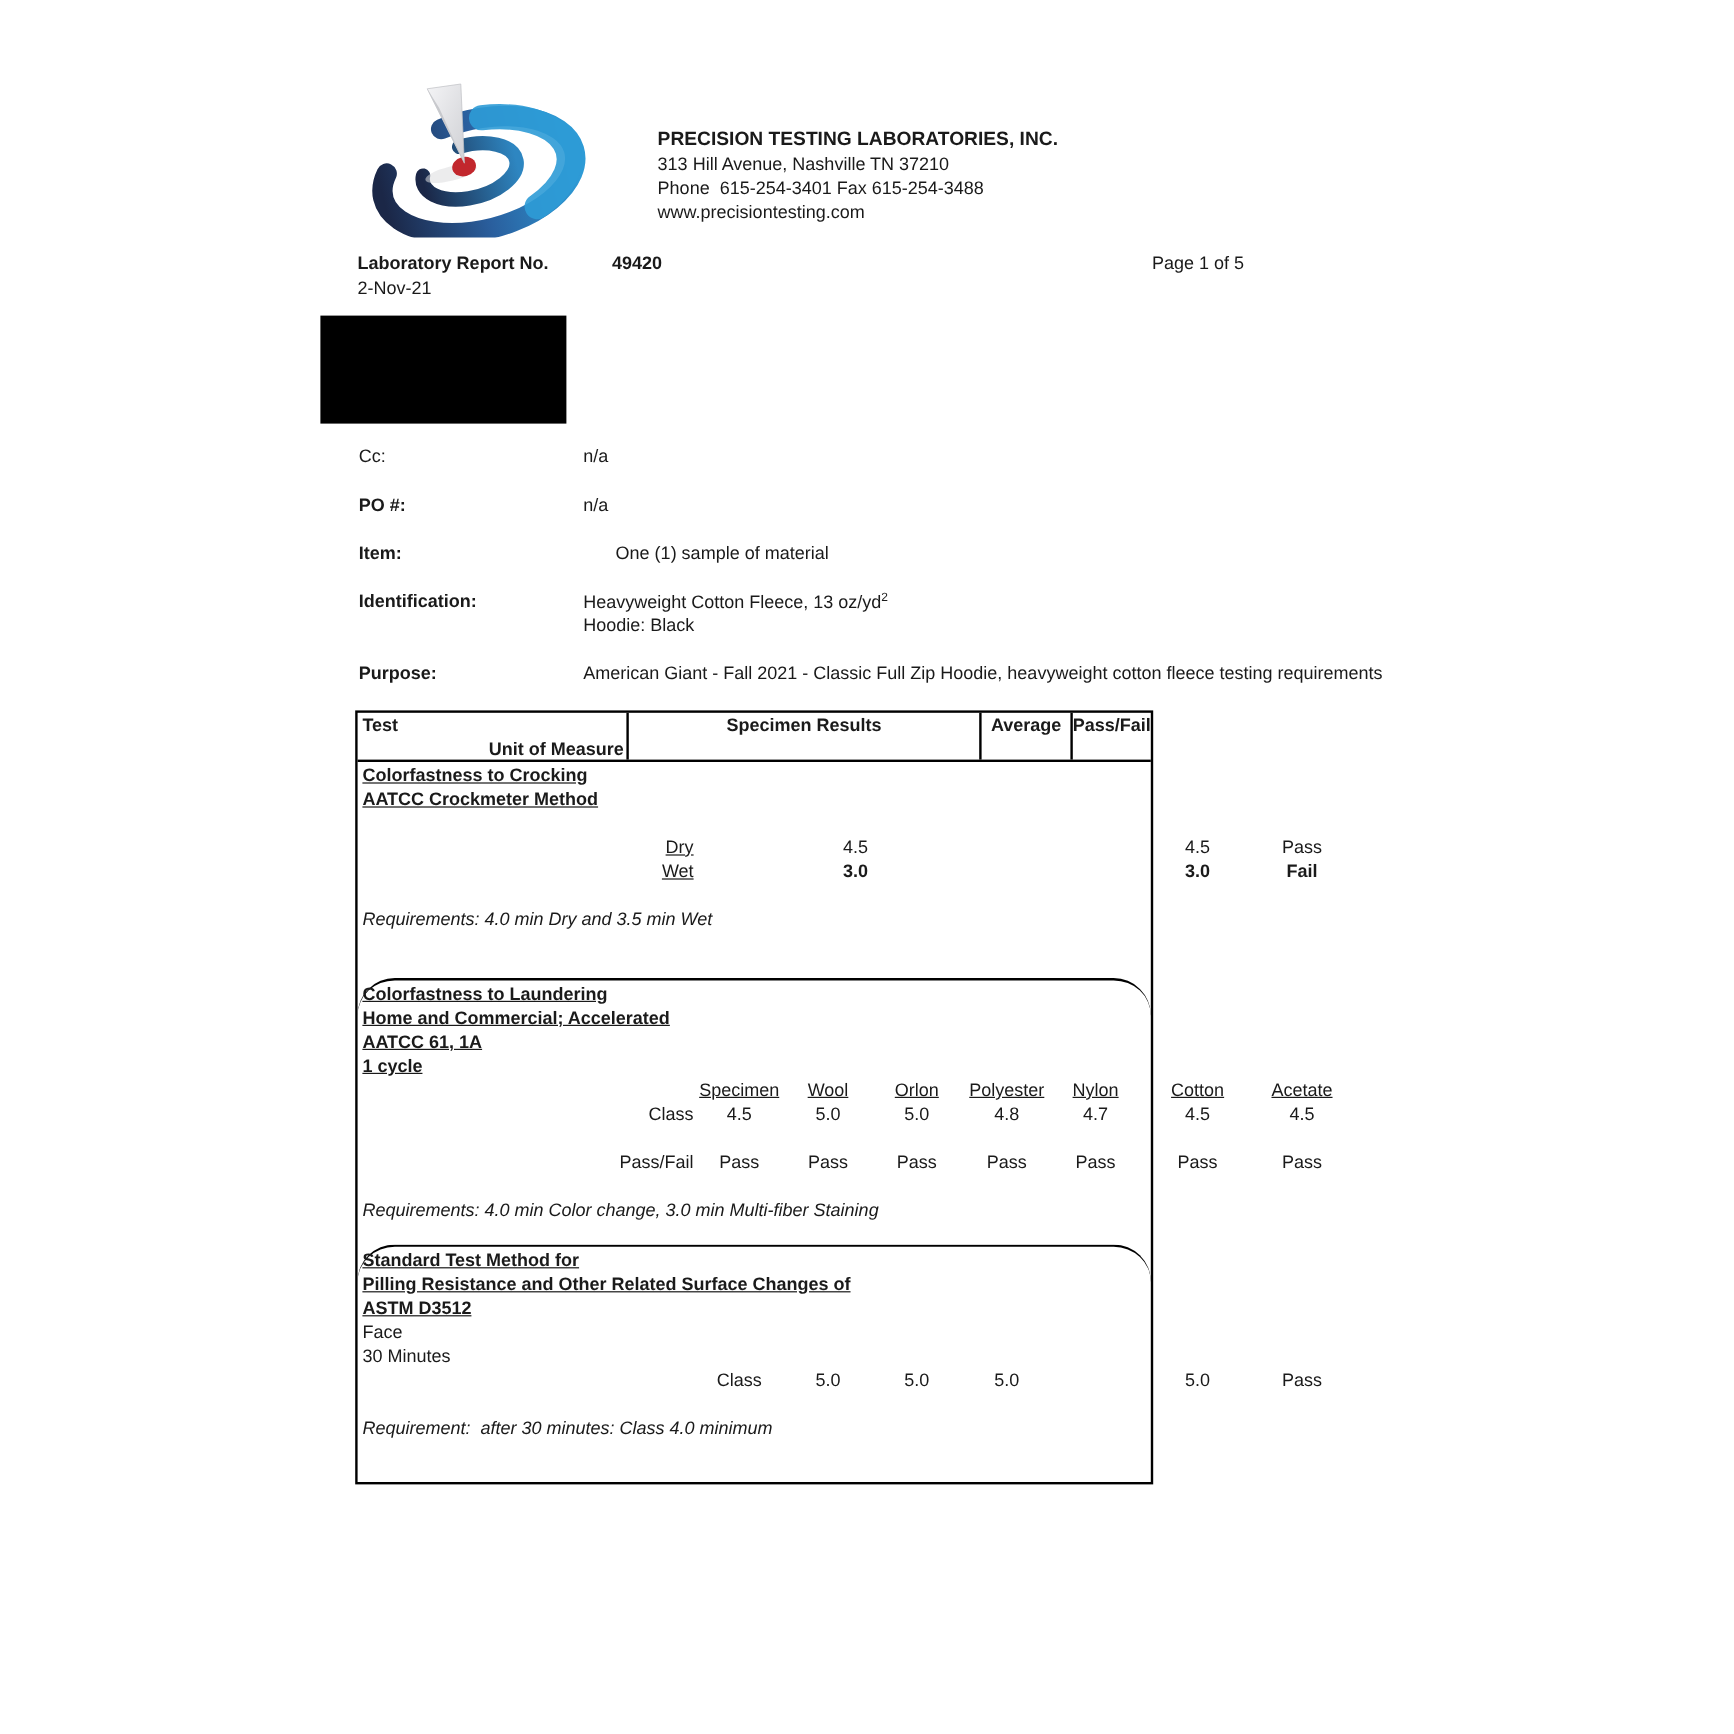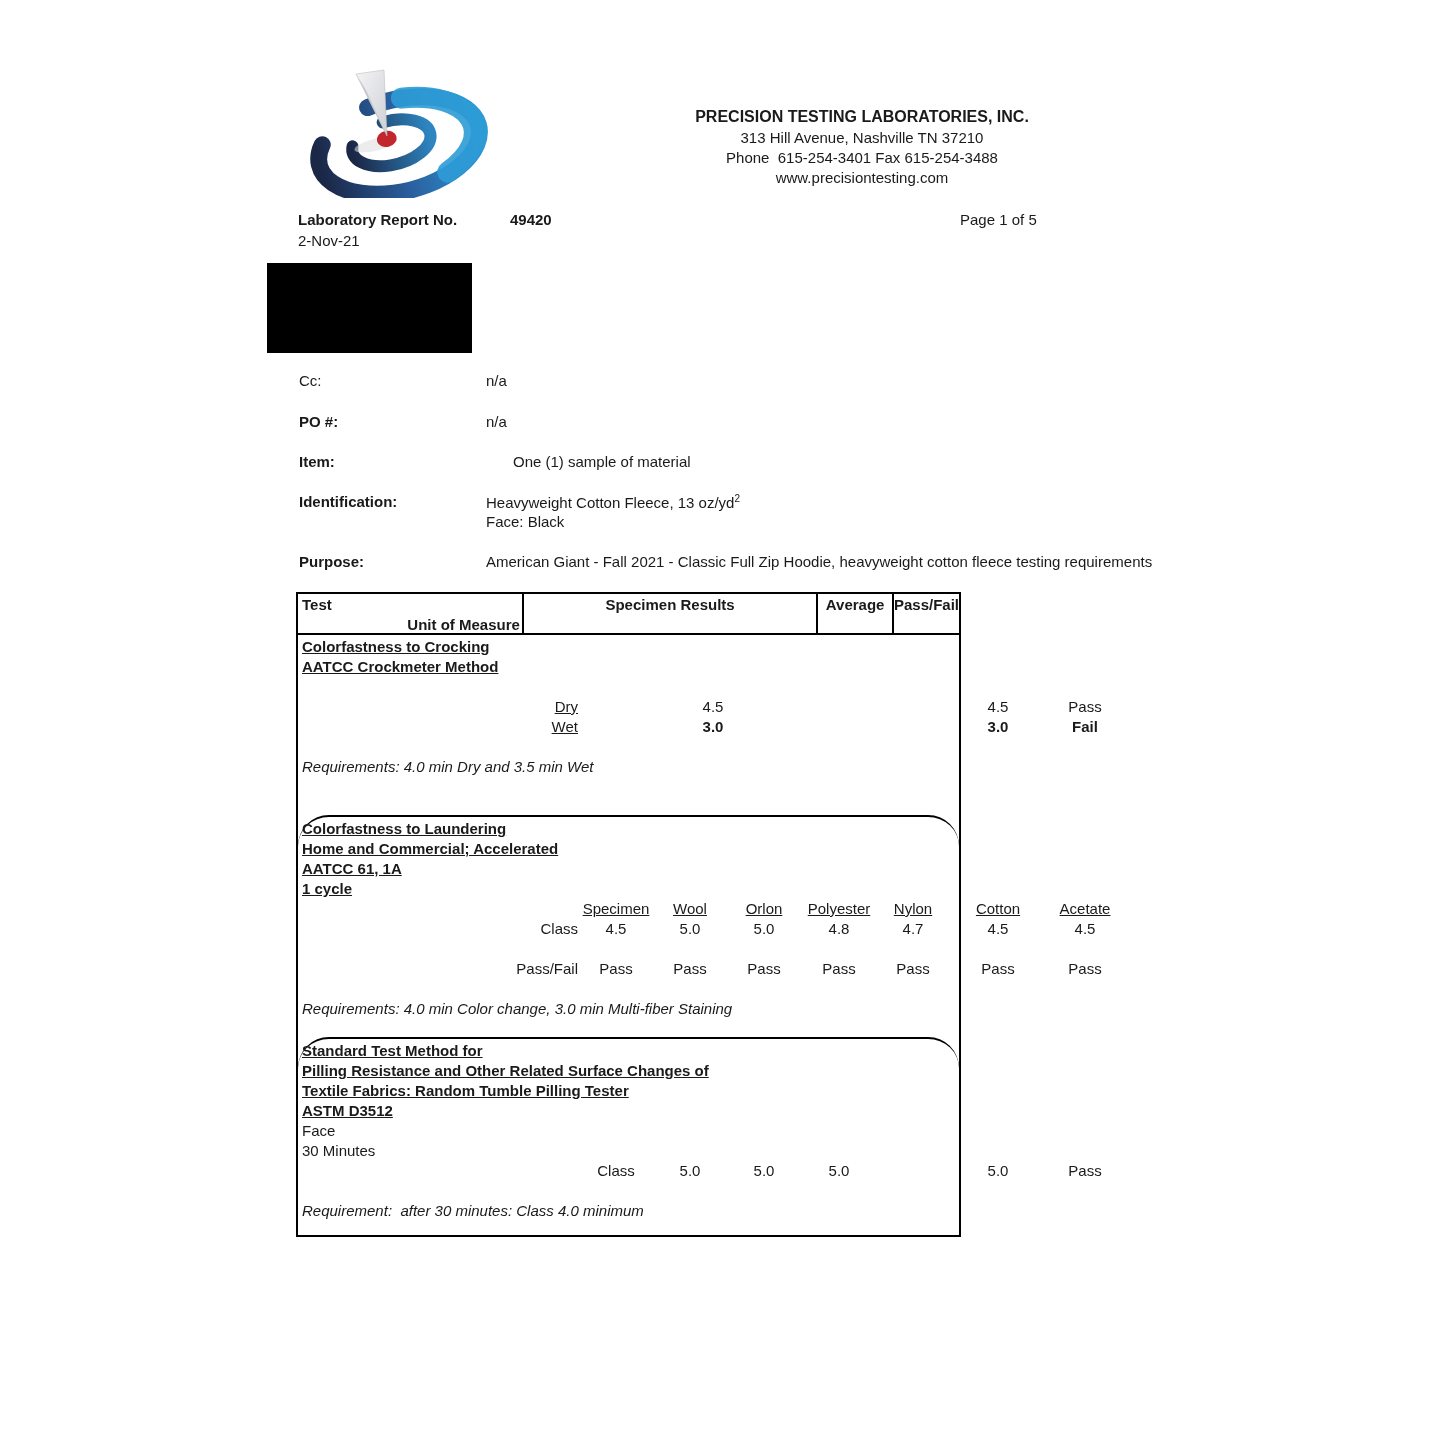--- a/index.html
+++ b/index.html
@@ -12,21 +12,21 @@
     font-size:15px;
     overflow:hidden;
   }
   .abs{position:absolute;}
   .b{font-weight:bold;}
   .u{text-decoration:underline;}
   .pre{white-space:pre-wrap;}
   .nowrap{white-space:pre;}
 
   
-  .company{left:572px;top:106px;width:580px;text-align:center;line-height:20px;}
+  .company{left:548px;top:106px;width:580px;line-height:20px;}
   .company .name{font-size:16px;font-weight:bold;line-height:22px;}
 
   
   .lab-label{left:298px;top:211px;}
   .lab-no{left:510px;top:211px;}
   .page-ind{left:960px;top:211px;}
   .lab-date{left:298px;top:232px;}
 
   
   .redact{left:267px;top:263px;width:205px;height:90px;background:#000;}
@@ -125,21 +125,21 @@
   <div class="abs f-value" style="top:372px;">n/a</div>
 
   <div class="abs f-label b" style="top:413px;">PO #:</div>
   <div class="abs f-value" style="top:413px;">n/a</div>
 
   <div class="abs f-label b" style="top:453px;">Item:</div>
   <div class="abs f-value" style="top:453px;margin-left:27px;">One (1) sample of material</div>
 
   <div class="abs f-label b" style="top:493px;">Identification:</div>
   <div class="abs f-value nowrap" style="top:493px;"><span>Heavyweight Cotton Fleece, 13 oz/yd</span><sup style="font-size:10px;">2</sup></div>
-  <div class="abs f-value" style="top:513px;">Face: Black</div>
+  <div class="abs f-value" style="top:513px;">Hoodie: Black</div>
 
   <div class="abs f-label b" style="top:553px;">Purpose:</div>
   <div class="abs f-value nowrap" style="top:553px;">American Giant - Fall 2021 - Classic Full Zip Hoodie, heavyweight cotton fleece testing requirements</div>
 
   <div class="abs tbl">
 
     <div class="tbl-header">
       <div class="hcellA b">
         <span class="test">Test</span>
         <span class="uom">Unit of Measure</span>
@@ -204,21 +204,20 @@
         <span class="cell col-avg">Pass</span>
         <span class="cell col-pf">Pass</span>
       </div>
       <div class="spacer"></div>
       <div class="req pre">Requirements: 4.0 min Color change, 3.0 min Multi-fiber Staining</div>
     </div>
 
     <div class="sect sect3">
       <div class="tline b u">Standard Test Method for</div>
       <div class="tline b u">Pilling Resistance and Other Related Surface Changes of</div>
-      <div class="tline b u">Textile Fabrics: Random Tumble Pilling Tester</div>
       <div class="tline b u">ASTM D3512</div>
       <div class="tline">Face</div>
       <div class="tline">30 Minutes</div>
       <div class="trow">
         <span class="cell col-spec">Class</span>
         <span class="cell col-w">5.0</span>
         <span class="cell col-o">5.0</span>
         <span class="cell col-p">5.0</span>
         <span class="cell col-avg">5.0</span>
         <span class="cell col-pf">Pass</span>

